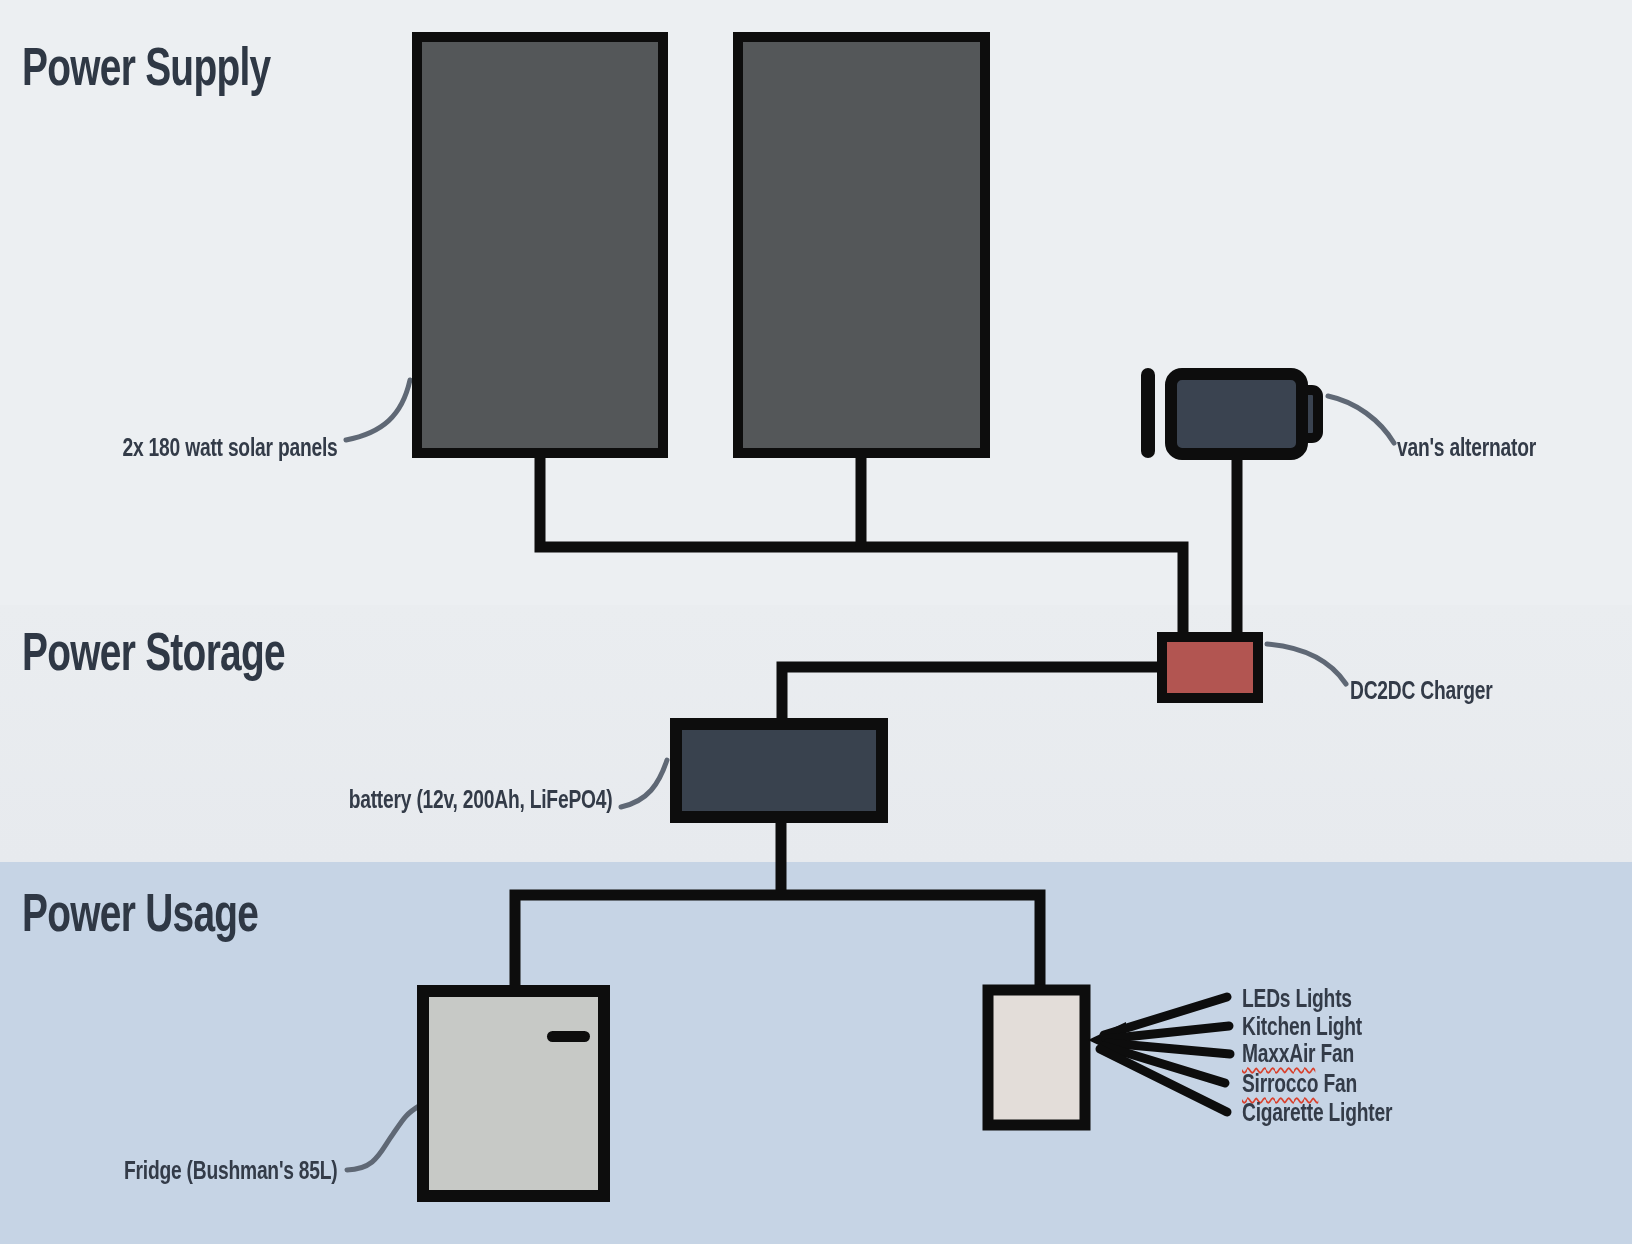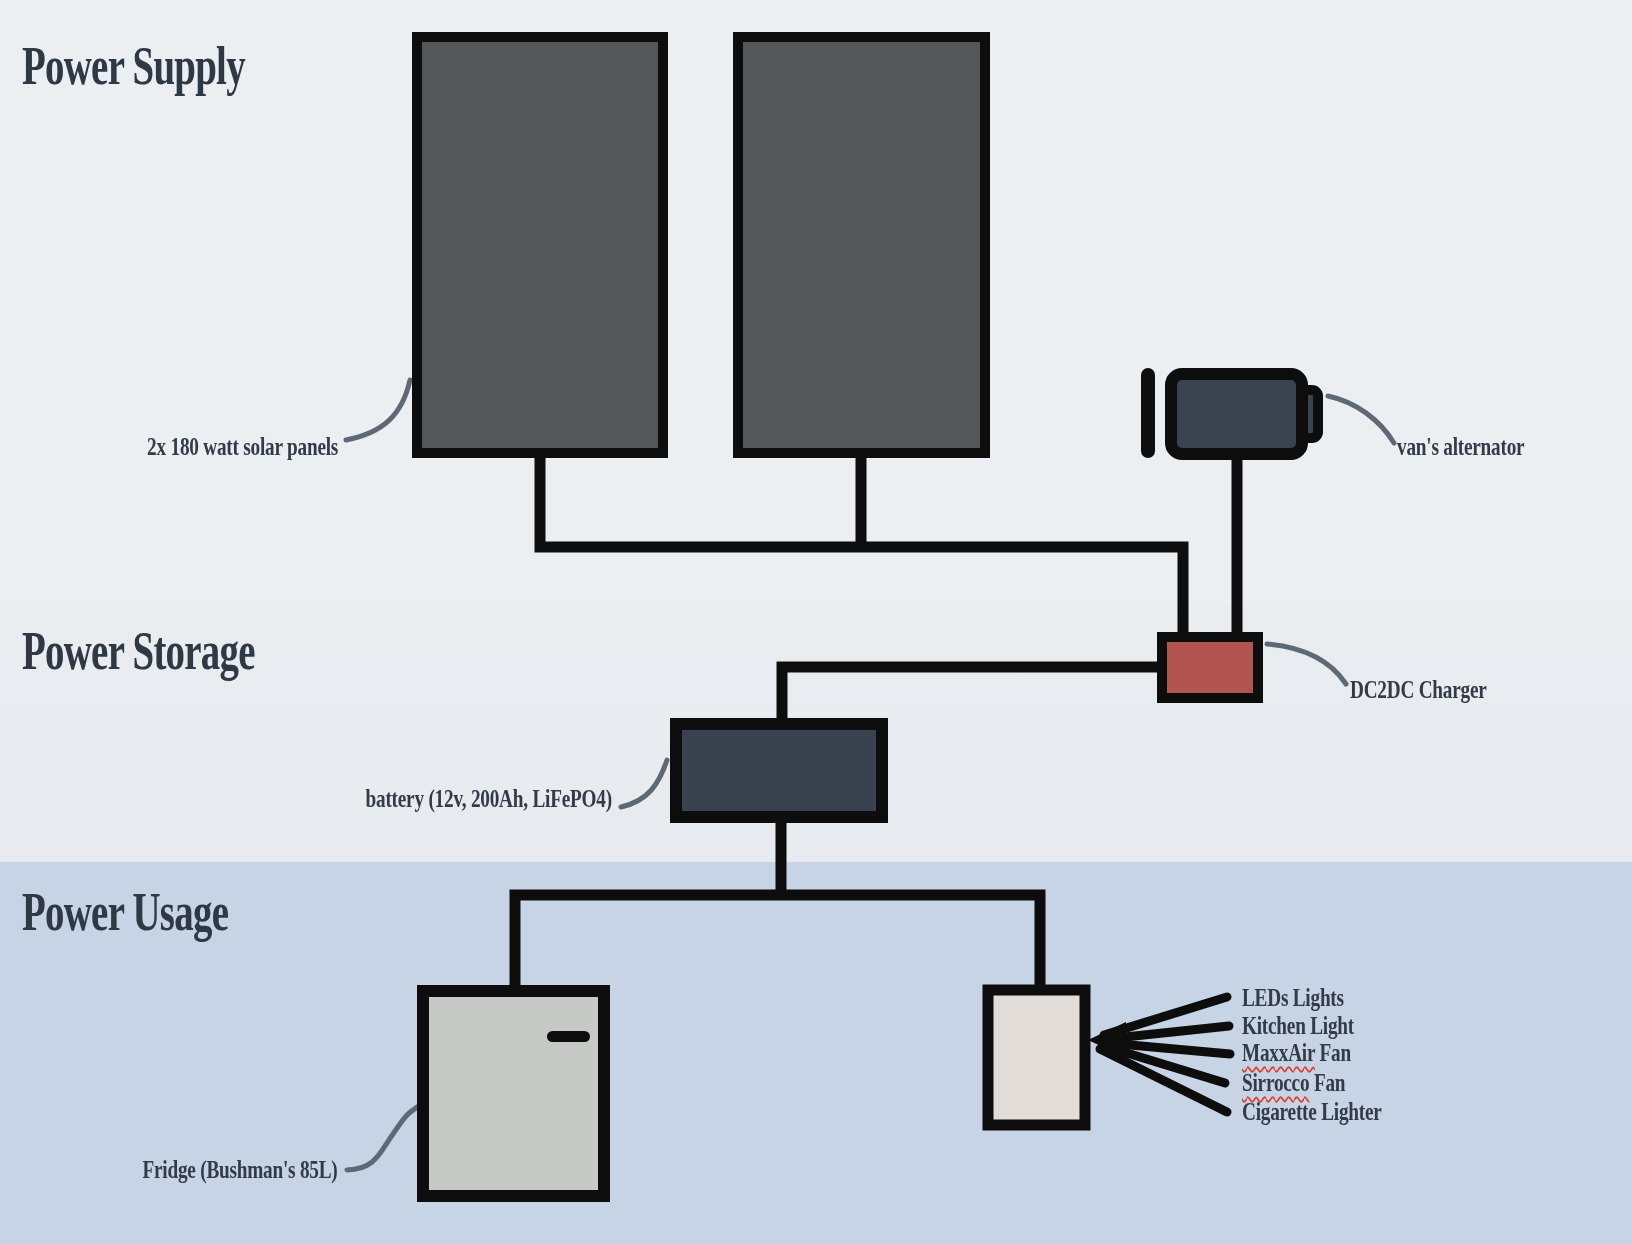--- a/index.html
+++ b/index.html
@@ -1,18 +1,18 @@
 <!DOCTYPE html>
 <html><head>
 <meta charset="utf-8">
 <style>
   html,body{margin:0;padding:0;background:#dfe3e8;}
   .stage{
     position:relative;width:1632px;height:1244px;overflow:hidden;
-    font-family:Liberation Serif, serif;
+    font-family:Liberation Sans, sans-serif;
   }
   .band{position:absolute;left:0;width:100%;}
   .band-supply{top:0;height:605px;background:#eceff2;}
   .band-storage{top:605px;height:257px;background:linear-gradient(#eaedf0,#e7eaee);}
   .band-usage{top:862px;height:382px;background:#c6d4e5;}
   svg.diagram{position:absolute;left:0;top:0;}
   .title{
     position:absolute;color:#2f3845;font-size:54px;font-weight:700;
     line-height:54px;white-space:nowrap;letter-spacing:-1px;
     transform:scaleX(.72);transform-origin:0 50%;

